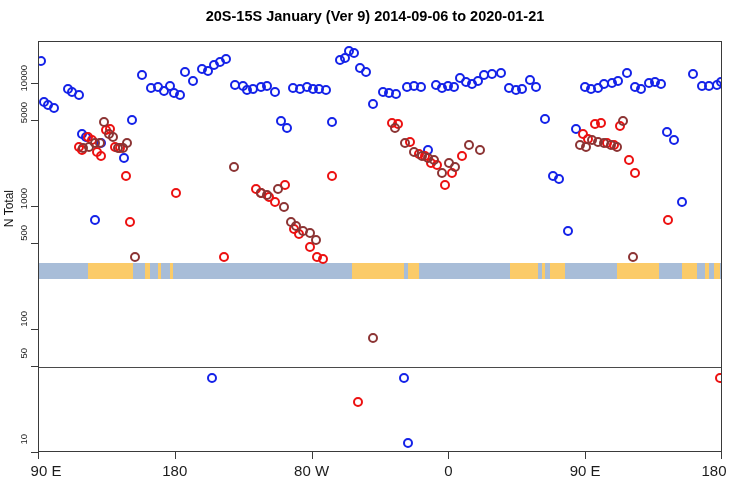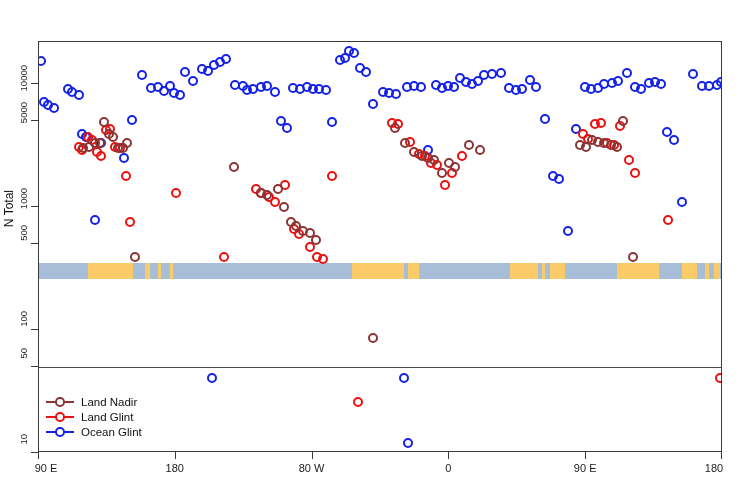--- a/index.html
+++ b/index.html
@@ -38,21 +38,21 @@
   }
 
   #y-axis-title{
     position:absolute;left:2px;top:190px;font-size:12px;color:#111;
     writing-mode:vertical-rl;transform:rotate(180deg);
   }
 
   
   #x-axis{position:absolute;left:38px;top:452px;width:684px;height:40px;}
   .xtick{position:absolute;top:0;width:1px;height:7px;background:#3a3a3a;}
-  .xlab{position:absolute;top:10px;font-size:11px;color:#1c1c1c;transform:translateX(-50%);white-space:nowrap;}
+  .xlab{position:absolute;top:10px;font-size:15px;color:#1c1c1c;transform:translateX(-50%);white-space:nowrap;}
   #x-axis-title{
     position:absolute;left:0;top:476px;width:750px;text-align:center;
     font-size:12.5px;color:#111;
   }
 
   
   #legend{position:absolute;left:46px;top:394px;}
   .leg-row{display:flex;align-items:center;height:15px;}
   .leg-mark{position:relative;width:28px;height:12px;margin-right:7px;}
   .leg-line{position:absolute;top:5px;left:0;width:28px;height:2.6px;}
@@ -60,20 +60,21 @@
     position:absolute;top:1.5px;left:9px;width:9.5px;height:9.5px;
     border-radius:50%;box-sizing:border-box;border-width:2.3px;border-style:solid;background:#fff;
   }
   .leg-label{font-size:11.5px;color:#111;}
 </style>
 </head>
 <body>
 
 <div id="root">
 
+  <div id="chart-title">20S-15S January (Ver 9)   2014-09-06 to 2020-01-21</div>
 
   <div id="y-axis-title">N Total</div>
   <div id="y-axis">
       <div class="ytick" style="top: 411px;"></div>
       <div class="ylab-wrap" style="top: 393px;">
         <div class="ylab-rot">10</div>
       </div>
       <div class="ytick" style="top: 325.051px;"></div>
       <div class="ylab-wrap" style="top: 307.051px;">
         <div class="ylab-rot">50</div>
@@ -321,37 +322,14 @@
       <div class="xtick" style="left: 273.6px;"></div>
       <div class="xlab" style="left: 273.6px;">80 W</div>
       <div class="xtick" style="left: 410.4px;"></div>
       <div class="xlab" style="left: 410.4px;">0</div>
       <div class="xtick" style="left: 547.2px;"></div>
       <div class="xlab" style="left: 547.2px;">90 E</div>
       <div class="xtick" style="left: 683px;"></div>
       <div class="xlab" style="left: 676px;">180</div>
     </div>
 
-  <div id="legend">
-      <div class="leg-row">
-        <div class="leg-mark">
-          <div class="leg-line" style="background: rgb(140, 52, 52);"></div>
-          <div class="leg-dot" style="border-color: rgb(140, 52, 52);"></div>
-        </div>
-        <div class="leg-label">Land Nadir</div>
-      </div>
-      <div class="leg-row">
-        <div class="leg-mark">
-          <div class="leg-line" style="background: rgb(236, 17, 17);"></div>
-          <div class="leg-dot" style="border-color: rgb(236, 17, 17);"></div>
-        </div>
-        <div class="leg-label">Land Glint</div>
-      </div>
-      <div class="leg-row">
-        <div class="leg-mark">
-          <div class="leg-line" style="background: rgb(20, 34, 232);"></div>
-          <div class="leg-dot" style="border-color: rgb(20, 34, 232);"></div>
-        </div>
-        <div class="leg-label">Ocean Glint</div>
-      </div>
-    </div>
 
 </div>
 
 </body></html>

